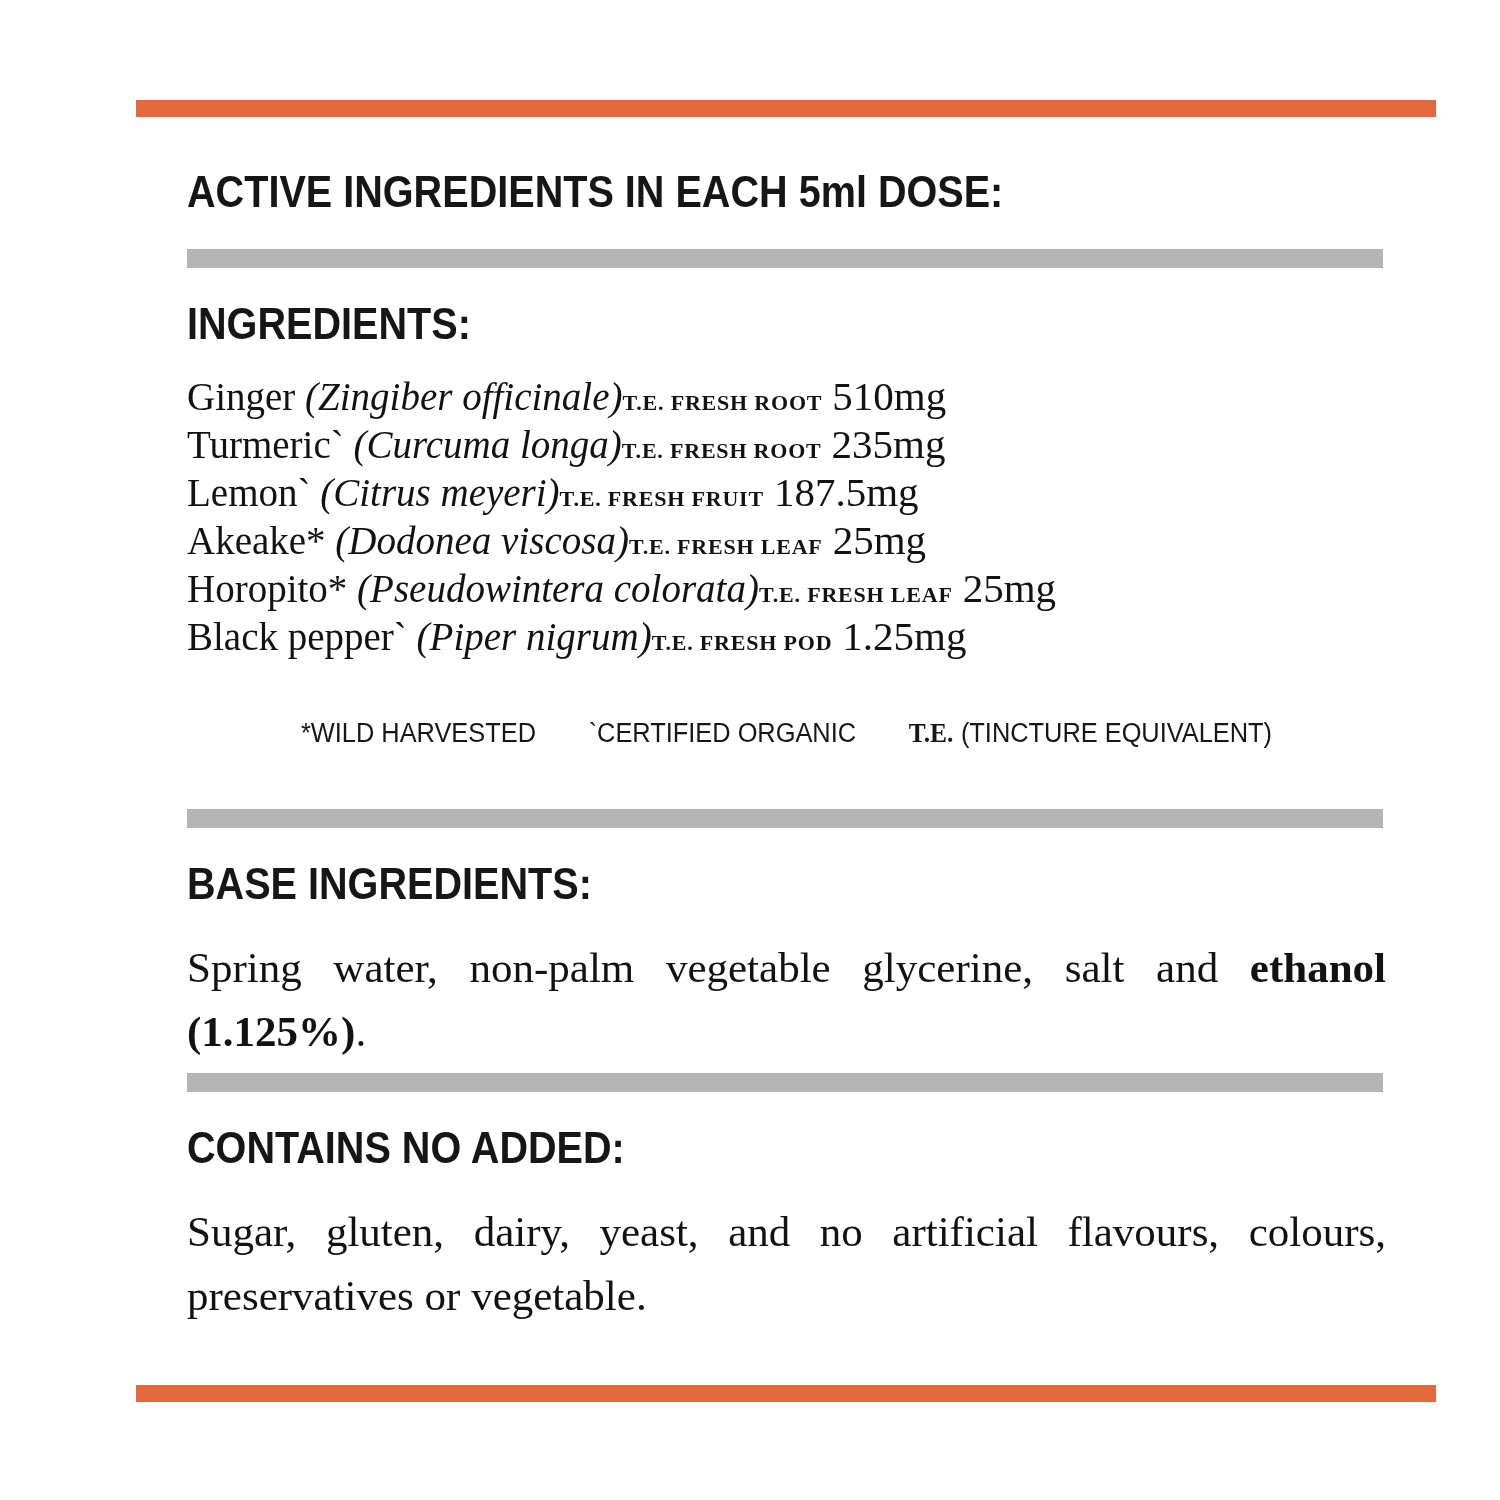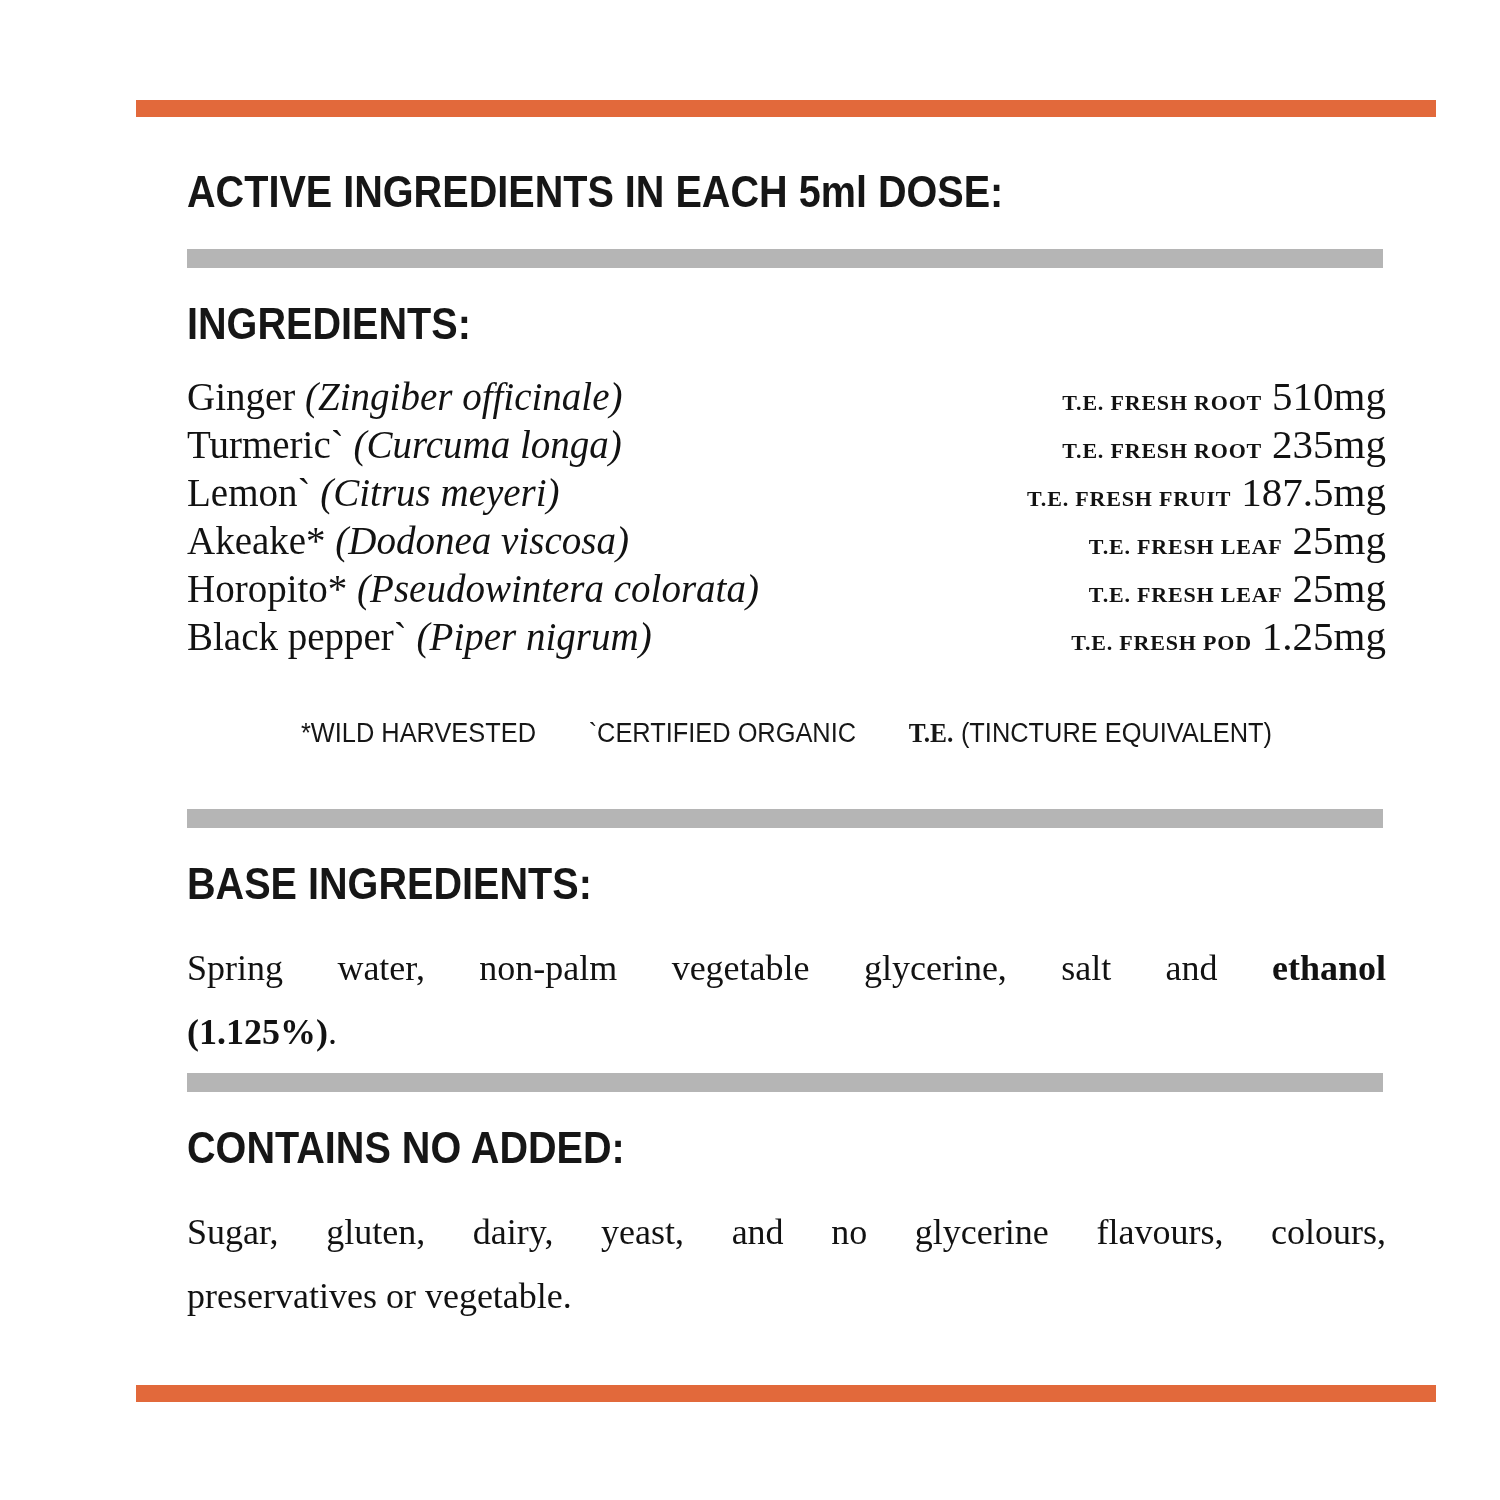--- a/index.html
+++ b/index.html
@@ -29,42 +29,42 @@
     transform: scaleX(0.88); transform-origin: 0 50%;
     letter-spacing: 0px;
   }
   .h-active   { top: 168px; }
   .h-ingr     { top: 300px; }
   .h-base     { top: 860px; }
   .h-contains { top: 1124px; }
 
   .rows { position: absolute; left: 151px; top: 372px; width: 1199px; }
   .ing-row {
-    display: flex; justify-content: space-between; align-items: baseline;
+    display: flex; align-items: baseline;
     height: 48px; line-height: 48px; white-space: nowrap;
   }
   .ing-name { font-size: 39px; }
   .binom { font-style: italic; }
   .ing-val { white-space: nowrap; }
   .te { font-weight: 700; font-size: 22px; letter-spacing: 0.8px; }
   .amt { font-size: 41px; margin-left: 10px; }
 
   .footnote {
     position: absolute; left: 151px; top: 716px; width: 1199px;
     display: flex; justify-content: center; gap: 56px;
     font-family: "Liberation Sans", sans-serif;
     font-size: 27px; line-height: 34px; color: #161616;
     transform: scaleX(0.94); transform-origin: 50% 50%;
     white-space: nowrap;
   }
   .fn-te-abbr { font-family: "Liberation Serif", serif; font-weight: 700; margin-right: 8px; }
 
   .para {
     position: absolute; left: 151px; width: 1199px; margin: 0;
-    font-size: 36px; line-height: 64px; color: #121212;
+    font-size: 43px; line-height: 64px; color: #121212;
   }
   .para-base { top: 936px; }
   .para-contains { top: 1200px; }
   .jline { display: block; text-align: justify; height: 64px; overflow: hidden; }
   .jline::after { content: ""; display: inline-block; width: 100%; height: 0; }
   .lline { display: block; height: 64px; }
   .bold { font-weight: 700; }
 </style>
 </head>
 <body>
@@ -148,19 +148,19 @@
   <p class="para para-base">
     <span class="jline"><span>Spring water, non-palm vegetable glycerine, salt and </span><span class="bold">ethanol</span></span>
     <span class="lline"><span class="bold">(1.125%)</span><span>.</span></span>
   </p>
 
   <div class="bar gray d3"></div>
 
   <h2 class="h-sans h-contains">CONTAINS NO ADDED:</h2>
 
   <p class="para para-contains">
-    <span class="jline">Sugar, gluten, dairy, yeast, and no glycerine flavours, colours,</span>
+    <span class="jline">Sugar, gluten, dairy, yeast, and no artificial flavours, colours,</span>
     <span class="lline">preservatives or vegetable.</span>
   </p>
 
   <div class="bar orange bottom"></div>
 
 </div>
 
 </body></html>

